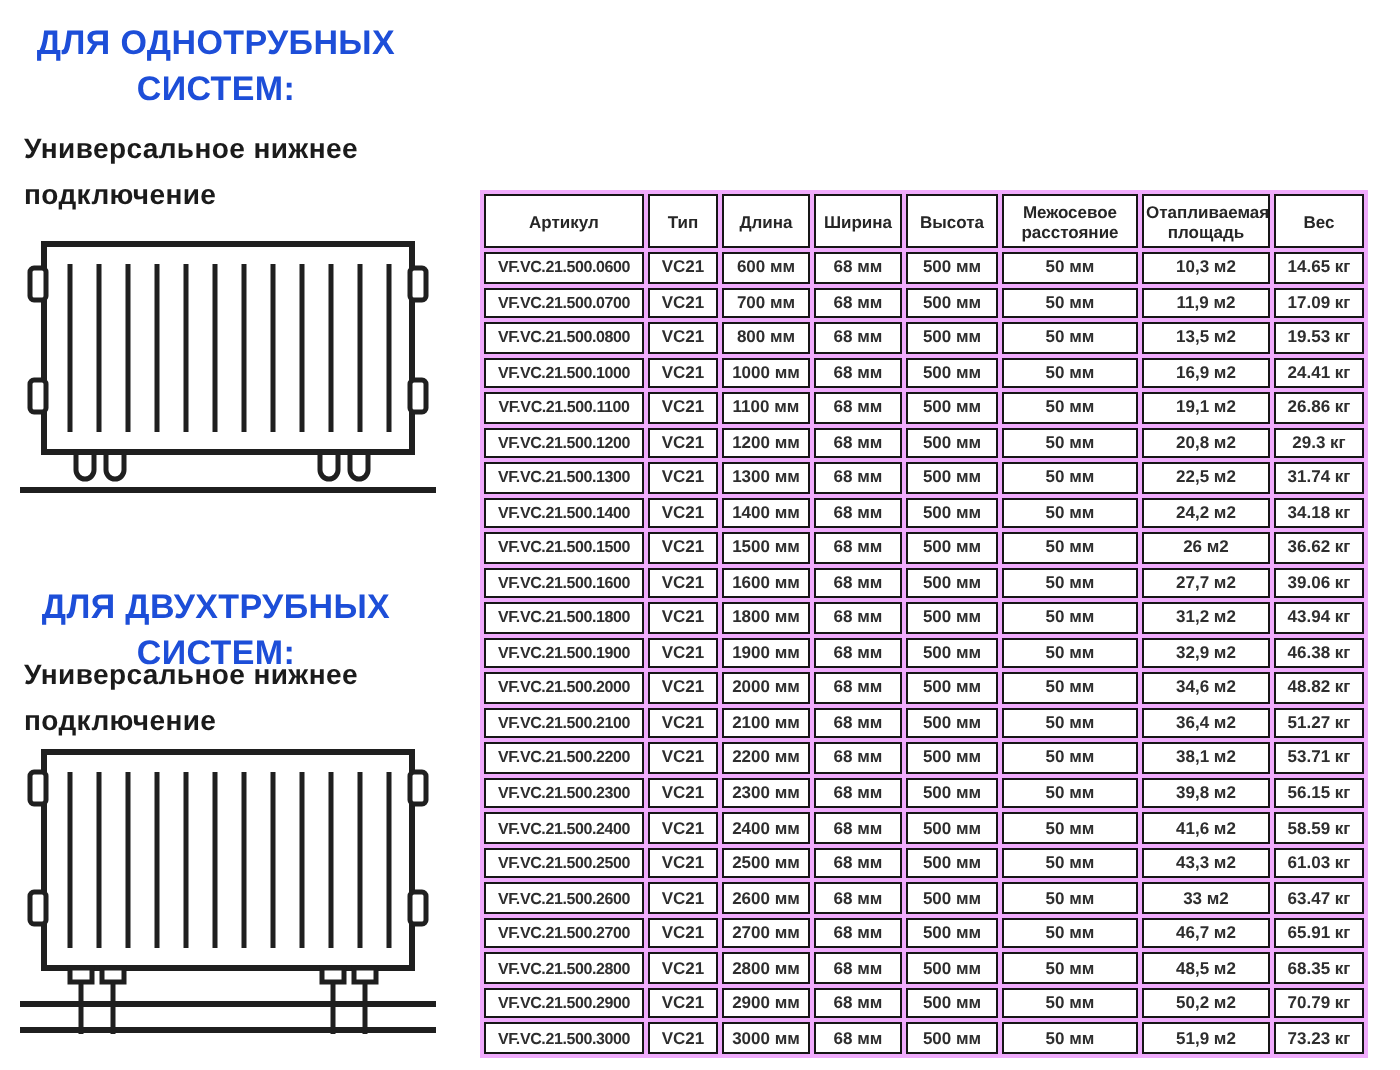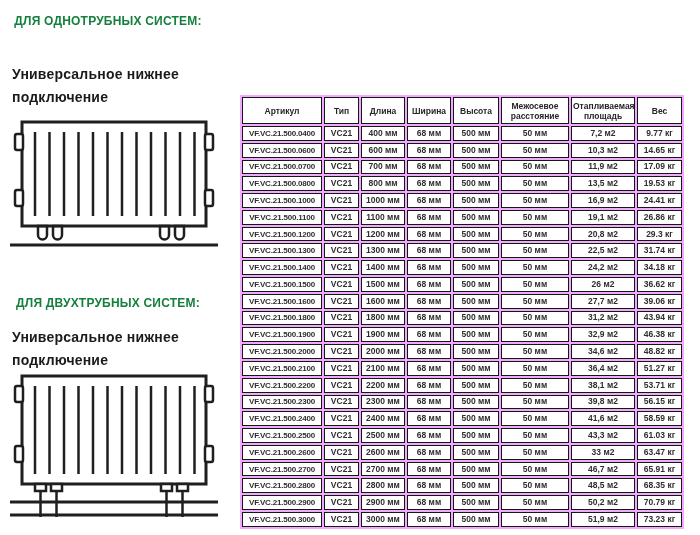--- a/index.html
+++ b/index.html
@@ -7,22 +7,22 @@
     width: 700px; height: 535px;
     background: #ffffff;
     font-family: "Liberation Sans", sans-serif;
     position: relative;
     overflow: hidden;
   }
   .left-panel { position: absolute; left: 0; top: 0; width: 240px; height: 535px; }
   .section-heading {
     position: absolute;
     left: 2px; width: 212px;
-    font-size: 12px; font-weight: bold;
-    color: #15803d;
+    font-size: 17px; font-weight: bold;
+    color: #1d4ed8;
     text-align: center;
     line-height: 23px;
     letter-spacing: 0.2px;
   }
   .section-subheading {
     position: absolute;
     left: 12px; width: 212px;
     font-size: 14px; font-weight: bold;
     color: #1b1b1b;
     text-align: left;
@@ -182,30 +182,20 @@
           <th>Длина</th>
           <th>Ширина</th>
           <th>Высота</th>
           <th>Межосевое расстояние</th>
           <th>Отапливаемая площадь</th>
           <th>Вес</th>
         </tr>
     </thead>
     <tbody>
         <tr>
-          <td>VF.VC.21.500.0400</td>
-          <td>VC21</td>
-          <td>400 мм</td>
-          <td>68 мм</td>
-          <td>500 мм</td>
-          <td>50 мм</td>
-          <td>7,2 м2</td>
-          <td>9.77 кг</td>
-        </tr>
-        <tr>
           <td>VF.VC.21.500.0600</td>
           <td>VC21</td>
           <td>600 мм</td>
           <td>68 мм</td>
           <td>500 мм</td>
           <td>50 мм</td>
           <td>10,3 м2</td>
           <td>14.65 кг</td>
         </tr>
         <tr>

